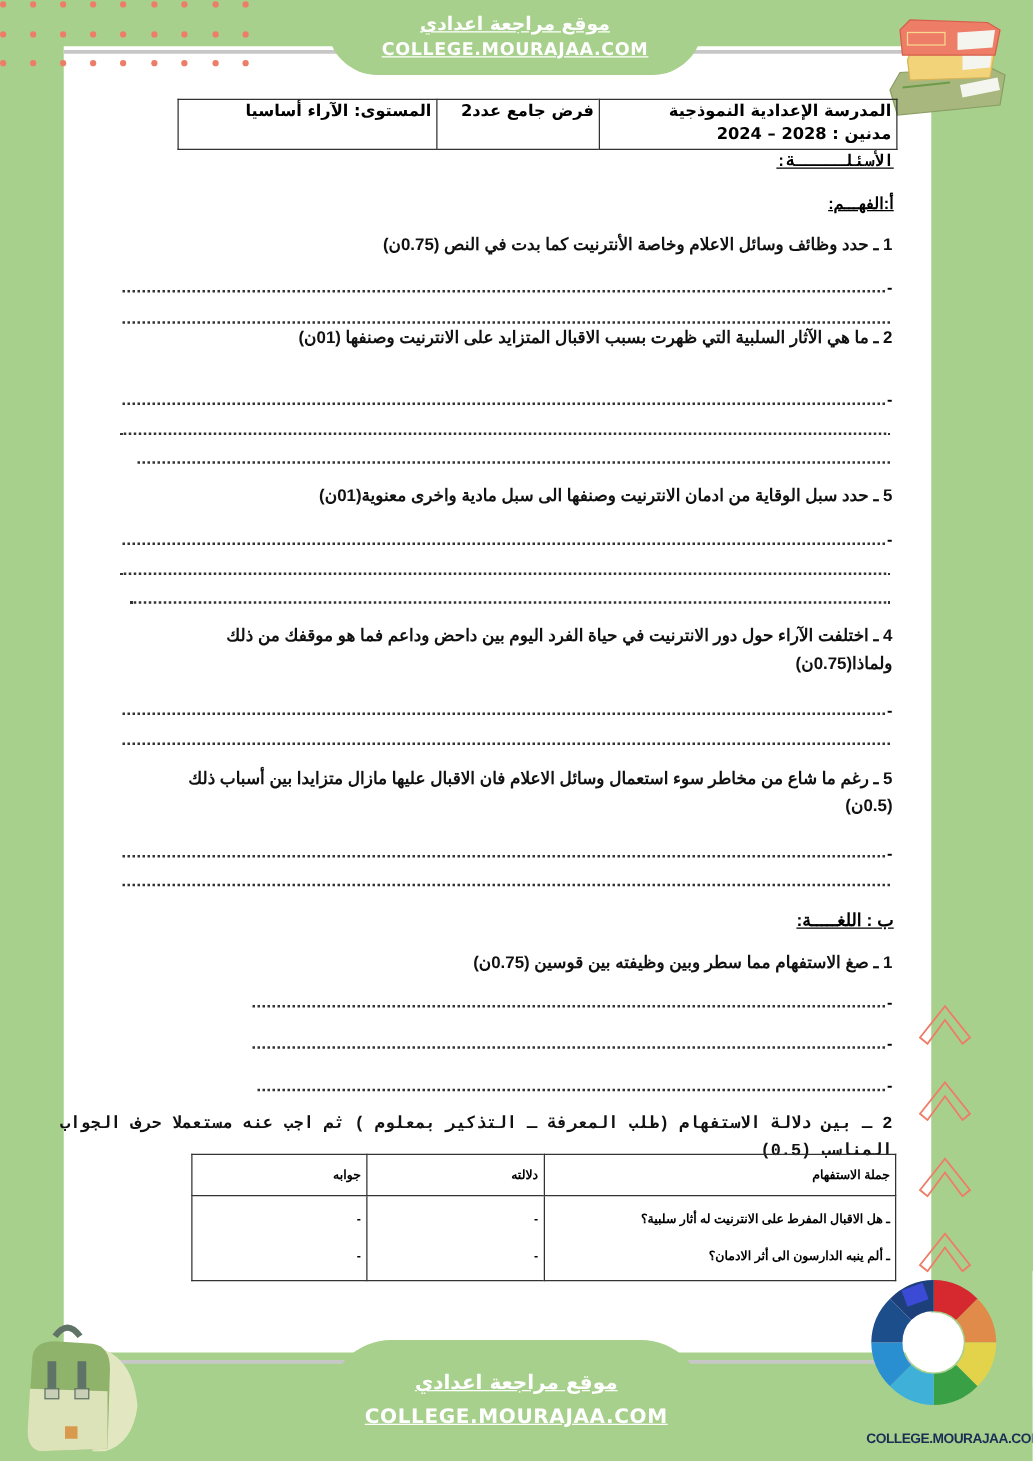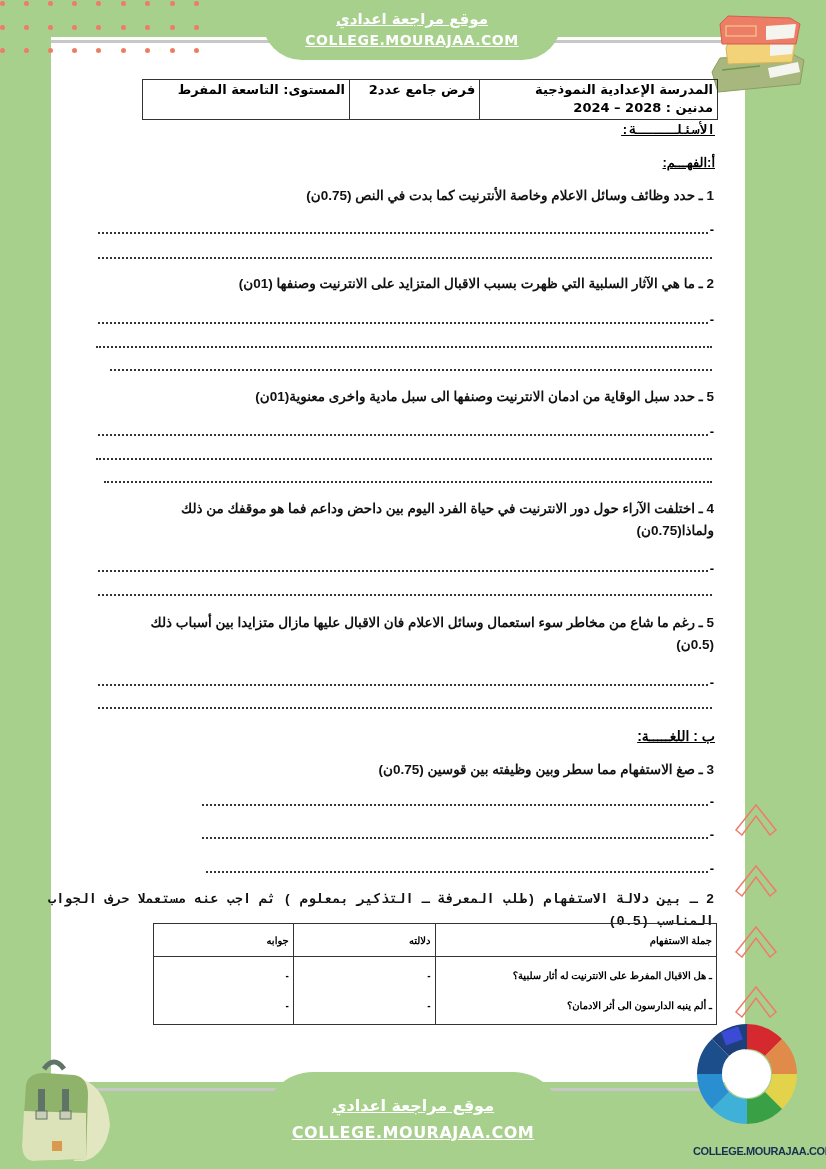--- a/index.html
+++ b/index.html
@@ -105,34 +105,34 @@
 </svg>
 
 <table class="header">
   <tbody>
       <tr>
     <td style="width:232px;">
       <div>المدرسة الإعدادية النموذجية</div>
       <div>مدنين : 2028 – 2024</div>
     </td>
     <td style="width:127px;">فرض جامع عدد2</td>
-    <td style="width:202px;">المستوى: التاسعة المفرط</td>
+    <td style="width:202px;">المستوى: الآراء أساسيا</td>
   </tr>
 </tbody>
   </table>
 
 <div class="heading" style="right:111px;top:122px;font-family:Liberation Mono, monospace;">الأسئلـــــة:</div>
 <div class="heading" style="right:111px;top:155px;">أ:الفهـــم:</div>
 
 <div class="q" style="top:185px;">1 ـ حدد وظائف وسائل الاعلام وخاصة الأنترنيت كما بدت في النص (0.75ن)</div>
 <span class="dash" style="right:112px;top:222px;">-</span>
 <div class="line" style="left:98px;top:230px;width:610px;"></div>
 <div class="line" style="left:98px;top:255px;width:614px;"></div>
 
-<div class="q" style="top:273px;text-align:right;">2 ـ ما هي الآثار السلبية التي ظهرت بسبب الاقبال المتزايد على الانترنيت وصنفها (01ن)</div>
+<div class="q" style="top:259px;text-align:right;">2 ـ ما هي الآثار السلبية التي ظهرت بسبب الاقبال المتزايد على الانترنيت وصنفها (01ن)</div>
 <span class="dash" style="right:112px;top:312px;">-</span>
 <div class="line" style="left:98px;top:320px;width:610px;"></div>
 <div class="line" style="left:96px;top:344px;width:616px;"></div>
 <div class="line" style="left:110px;top:367px;width:602px;"></div>
 
 <div class="q" style="top:386px;">5 ـ حدد سبل الوقاية من ادمان الانترنيت وصنفها الى سبل مادية واخرى معنوية(01ن)</div>
 <span class="dash" style="right:112px;top:424px;">-</span>
 <div class="line" style="left:98px;top:432px;width:610px;"></div>
 <div class="line" style="left:96px;top:456px;width:616px;"></div>
 <div class="line" style="left:104px;top:479px;width:608px;"></div>
@@ -142,21 +142,21 @@
 <div class="line" style="left:98px;top:568px;width:610px;"></div>
 <div class="line" style="left:98px;top:592px;width:614px;"></div>
 
 <div class="q" style="top:612px;width:600px;">5 ـ رغم ما شاع من مخاطر سوء استعمال وسائل الاعلام فان الاقبال  عليها مازال متزايدا بين أسباب ذلك (0.5ن)</div>
 <span class="dash" style="right:112px;top:675px;">-</span>
 <div class="line" style="left:98px;top:682px;width:610px;"></div>
 <div class="line" style="left:98px;top:705px;width:614px;"></div>
 
 <div class="heading" style="right:111px;top:728px;font-size:14px;">ب : اللغـــــة:</div>
 
-<div class="q" style="top:759px;">3 ـ صغ الاستفهام مما سطر وبين وظيفته بين قوسين (0.75ن)</div>
+<div class="q" style="top:759px;">1 ـ صغ الاستفهام مما سطر وبين وظيفته بين قوسين (0.75ن)</div>
 <span class="dash" style="right:112px;top:794px;">-</span>
 <div class="line" style="left:202px;top:802px;width:506px;"></div>
 <span class="dash" style="right:112px;top:827px;">-</span>
 <div class="line" style="left:202px;top:835px;width:506px;"></div>
 <span class="dash" style="right:112px;top:861px;">-</span>
 <div class="line" style="left:206px;top:869px;width:502px;"></div>
 
 <div class="q" style="top:889px;font-family:Liberation Mono, monospace;">2 ـ بين دلالة الاستفهام (طلب المعرفة ـ التذكير بمعلوم ) ثم اجب عنه مستعملا حرف الجواب المناسب (0.5)</div>
 
 <table class="grid">

